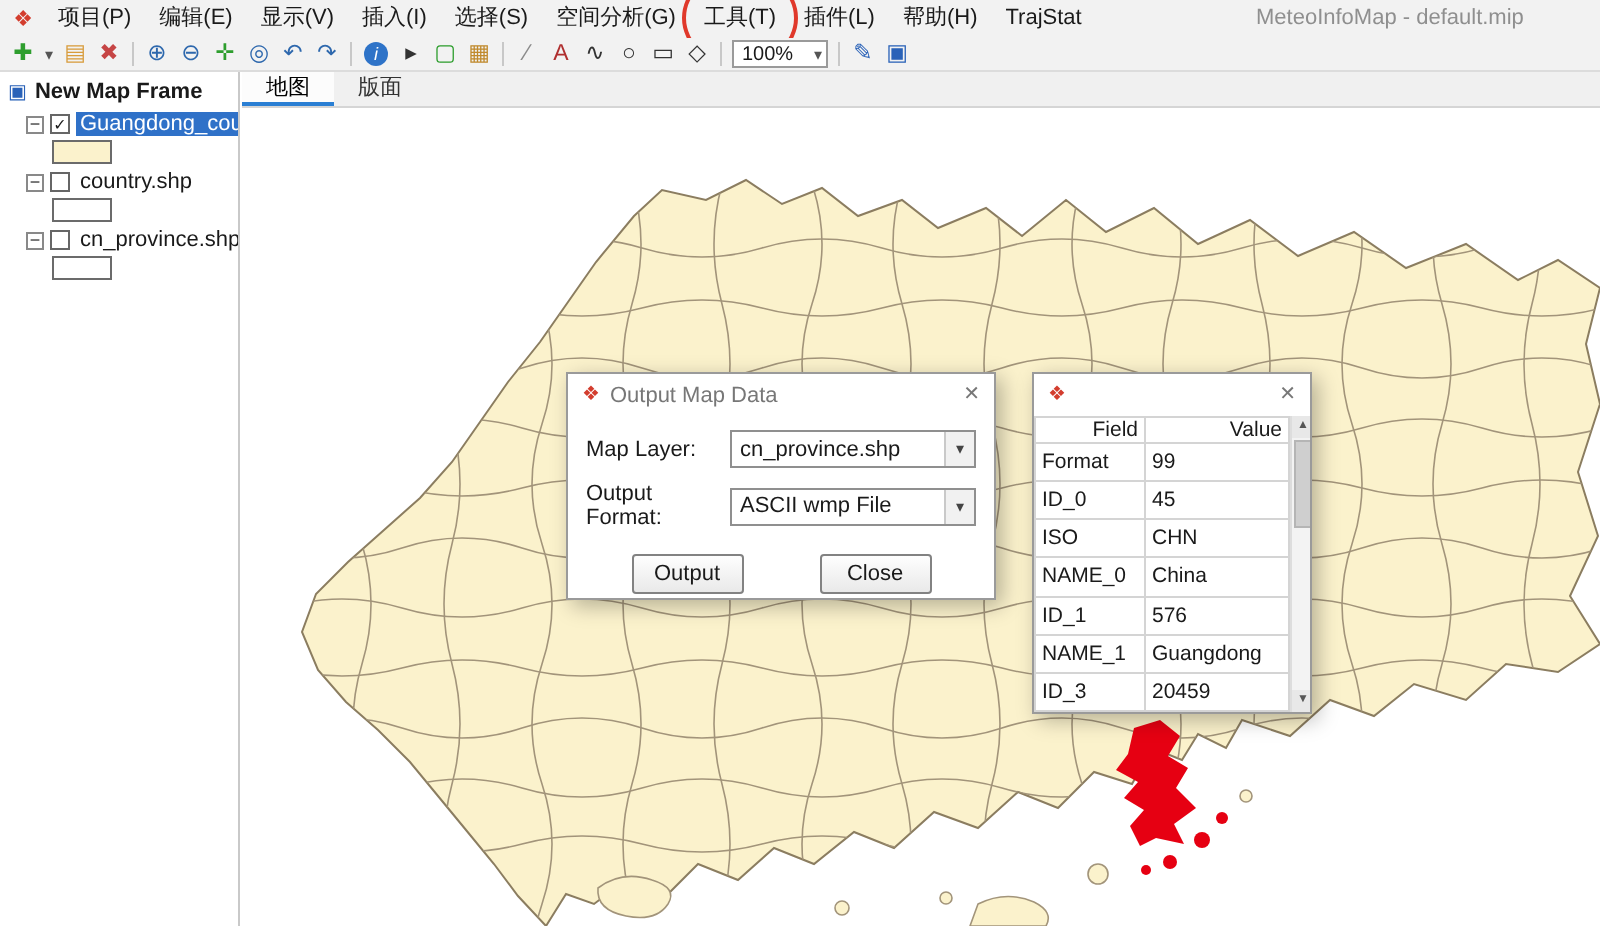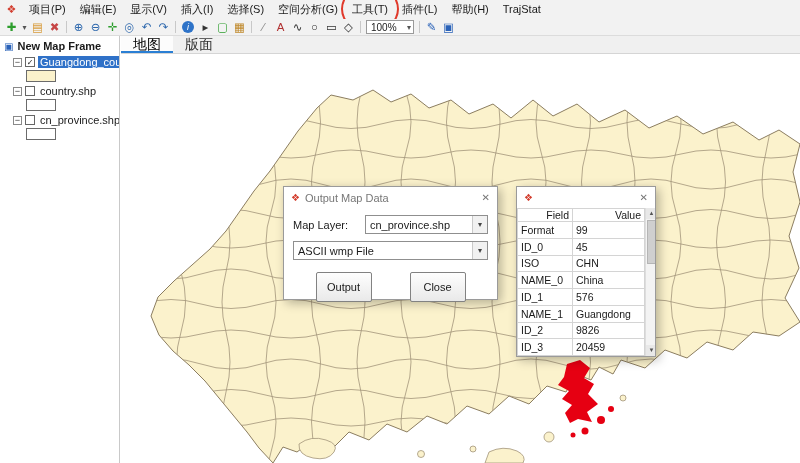--- a/index.html
+++ b/index.html
@@ -27,38 +27,38 @@
   .frame-icon{color:#2a62b8;font-size:10px}
   .layer-row{display:flex;align-items:center;gap:3px;padding:1px 0 1px 13px;font-size:11px;white-space:nowrap}
   .expand-box{width:9px;height:9px;border:1px solid #898989;background:#fff;font-size:9px;line-height:7px;text-align:center;color:#333;flex:0 0 auto}
   .layer-check{width:10px;height:10px;border:1px solid #666;background:#fff;font-size:8px;line-height:9px;text-align:center;flex:0 0 auto}
   .layer-name{padding:0 2px;overflow:hidden}
   .layer-name.selected{color:#fff}
   .swatch-row{padding:1px 0 2px 26px}
   .swatch{display:block;width:30px;height:12px;border:1px solid #6b6b6b;background:#fff}
 
   .tabbar{position:absolute;top:36px;left:121px;right:0;height:18px;background:#f0f0f0;border-bottom:1px solid #d5d5d5;display:flex;z-index:10}
-  .tab{padding:0 12px;line-height:16px;font-size:14px;color:#333}
+  .tab{padding:0 12px;line-height:16px;font-size:11px;color:#333}
   .tab.active{background:#fcfcfc;color:#000;border-bottom:2px solid #2a7fd4}
 
   .map-area{position:absolute;top:54px;left:121px;right:0;bottom:0;background:#fff;overflow:hidden}
   .map-svg{display:block}
 
   .dialog{position:absolute;background:#fff;border:1px solid #9a9a9a;box-shadow:3px 3px 10px rgba(0,0,0,.28);z-index:40}
   #output-dialog{left:283px;top:186px;width:215px;height:114px}
   #attr-dialog{left:516px;top:186px;width:140px;height:171px;overflow:hidden}
   .dlg-title{height:21px;display:flex;align-items:center;gap:5px;padding:0 7px;color:#777;font-size:11px}
   .dlg-icon{color:#d33d2e;font-size:10px}
   .dlg-close{margin-left:auto;color:#777;font-size:10px}
   .dlg-row{display:flex;align-items:center;margin:7px 9px 0}
   .dlg-label{width:72px;font-size:11px;flex:0 0 auto}
   .combo{flex:1;height:19px;border:1px solid #8f8f8f;display:flex;align-items:center;padding-left:4px;font-size:11px;background:#fff;overflow:hidden}
   .combo-arrow{margin-left:auto;width:15px;height:100%;background:#f1f1f1;border-left:1px solid #c9c9c9;display:flex;align-items:center;justify-content:center;font-size:8px;color:#444;flex:0 0 auto}
   .dlg-buttons{display:flex;justify-content:center;gap:38px;margin-top:12px}
-  .btn{width:56px;height:30px;border:1px solid #828282;background:linear-gradient(#fefefe,#e9e9e9);display:flex;align-items:center;justify-content:center;font-size:11px;border-radius:2px}
+  .btn{width:56px;height:20px;border:1px solid #828282;background:linear-gradient(#fefefe,#e9e9e9);display:flex;align-items:center;justify-content:center;font-size:11px;border-radius:2px}
 
   .attr-body{position:absolute;top:21px;left:0;right:0;bottom:0;display:flex}
   .attr-table{border-collapse:collapse;width:127px;table-layout:fixed}
   .attr-table th,.attr-table td{border:1px solid #d4d4d4;font-weight:normal;font-size:10.5px;height:13px;padding:0 3px;overflow:hidden;white-space:nowrap}
   .attr-table th{text-align:right}
   .attr-table td{text-align:left}
   .attr-scroll{width:12px;background:#f3f3f3;border-left:1px solid #ddd;position:relative;flex:0 0 auto}
   .sb-arrow{position:absolute;top:0;left:0;right:0;height:11px;font-size:6px;text-align:center;line-height:11px;color:#555;background:#e8e8e8}
   .sb-arrow.sb-bottom{top:auto;bottom:0}
   .sb-thumb{position:absolute;top:12px;left:1px;right:1px;height:44px;background:#cfcfcf;border:1px solid #b5b5b5}
@@ -73,20 +73,21 @@
       <span class="menu-item">编辑(E)</span>
       <span class="menu-item">显示(V)</span>
       <span class="menu-item">插入(I)</span>
       <span class="menu-item">选择(S)</span>
       <span class="menu-item">空间分析(G)</span>
       <span class="menu-item circled">工具(T)</span>
       <span class="menu-item">插件(L)</span>
       <span class="menu-item">帮助(H)</span>
       <span class="menu-item">TrajStat</span>
     </span>
+  <span class="window-title">MeteoInfoMap - default.mip</span>
 </div>
 
 <div class="toolbar">
   <span class="tb-wrap">
       <span class="tb-icon" style="color: rgb(46, 158, 46);">✚</span>
       <span class="tb-icon tb-narrow" style="color: rgb(85, 85, 85);">▾</span>
       <span class="tb-icon" style="color: rgb(216, 156, 60);">▤</span>
       <span class="tb-icon" style="color: rgb(198, 69, 69);">✖</span>
       <span class="tb-sep"></span>
       <span class="tb-icon" style="color: rgb(46, 104, 173);">⊕</span>
@@ -220,20 +221,21 @@
     <span class="dlg-close">✕</span>
   </div>
   <div class="dlg-row">
     <span class="dlg-label">Map Layer:</span>
     <span class="combo">
       <span>cn_province.shp</span>
       <span class="combo-arrow">▾</span>
     </span>
   </div>
   <div class="dlg-row">
+    <span class="dlg-label">Output Format:</span>
     <span class="combo">
       <span>ASCII wmp File</span>
       <span class="combo-arrow">▾</span>
     </span>
   </div>
   <div class="dlg-buttons">
     <span class="btn">Output</span>
     <span class="btn">Close</span>
   </div>
 </div>
@@ -274,24 +276,20 @@
           </tr>
           <tr>
             <td>ID_1</td>
             <td>576</td>
           </tr>
           <tr>
             <td>NAME_1</td>
             <td>Guangdong</td>
           </tr>
           <tr>
-            <td>ID_2</td>
-            <td>9826</td>
-          </tr>
-          <tr>
             <td>ID_3</td>
             <td>20459</td>
           </tr>
         </tbody>
     </table>
     <div class="attr-scroll">
       <span class="sb-arrow">▲</span>
       <span class="sb-thumb"></span>
       <span class="sb-arrow sb-bottom">▼</span>
     </div>

